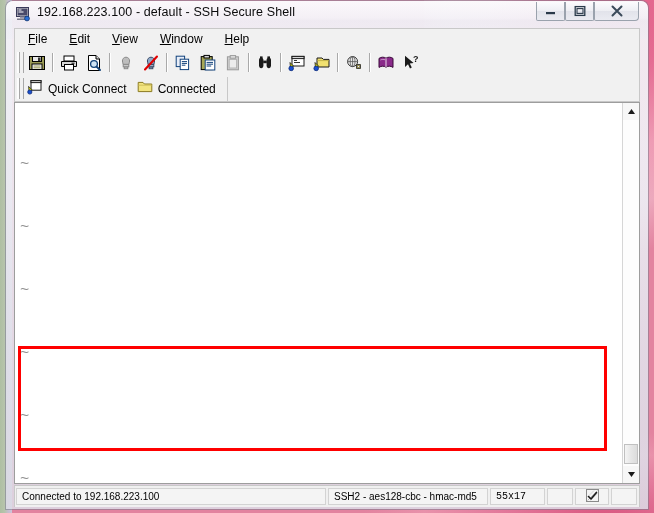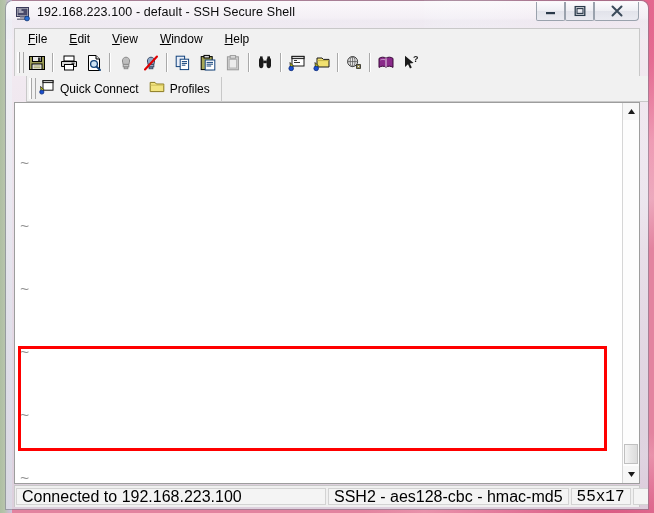--- a/index.html
+++ b/index.html
@@ -179,21 +179,20 @@
   #qcbar {
     position: absolute;
     left: 8px; top: 75px;
     width: 626px; height: 26px;
     background: #f1f1f1;
     border: 1px solid #c8c8c8;
     border-top: none;
     box-sizing: border-box;
     display: flex;
     align-items: center;
-    margin-left: 12px;
   }
   .qc-btn {
     height: 21px;
     display: flex;
     align-items: center;
     gap: 5px;
     padding: 0 7px 0 3px;
     font-size: 12px;
     color: #000;
     cursor: default;
@@ -297,21 +296,21 @@
     display: flex;
     align-items: stretch;
     padding: 2px 1px;
   }
   .sb-panel {
     border: 1px solid #d3d3d3;
     background: #f4f4f4;
     display: flex;
     align-items: center;
     padding: 0 5px;
-    font-size: 16px;
+    font-size: 10px;
     color: #000;
     white-space: nowrap;
     box-sizing: border-box;
     margin-right: 2px;
   }
   #sb-conn { flex: 0 0 310px; }
   #sb-cipher { flex: 0 0 160px; text-align: center; }
   #sb-size { flex: 0 0 55px; font-family: Liberation Mono, monospace; }
   .sb-small { flex: 0 0 26px; padding: 0; justify-content: center; }
   .sb-icon-panel { flex: 0 0 34px; padding: 0; justify-content: center; }
@@ -512,21 +511,21 @@
       </span>
       <span>Quick Connect</span>
     </div>
     <div class="qc-btn">
       <span>
         <svg width="16" height="14" viewBox="0 0 16 14">
           <path d="M1.2 2.4 H6 L7.4 4 H14.8 V11.6 H1.2 Z" fill="#f2e480" stroke="#8a7a20" stroke-width="1"></path>
           <path d="M1.2 5.2 H14.8" stroke="#c8b850" stroke-width="0.8"></path>
         </svg>
       </span>
-      <span>Profiles</span>
+      <span>Connected</span>
     </div>
     <div id="qc-divider"></div>
   </div>
 
   <div id="terminal-wrap">
     <div id="terminal">
       <div id="term-lines">
         <div class="tline tilde">~</div>
         <div class="tline tilde">~</div>
         <div class="tline tilde">~</div>

